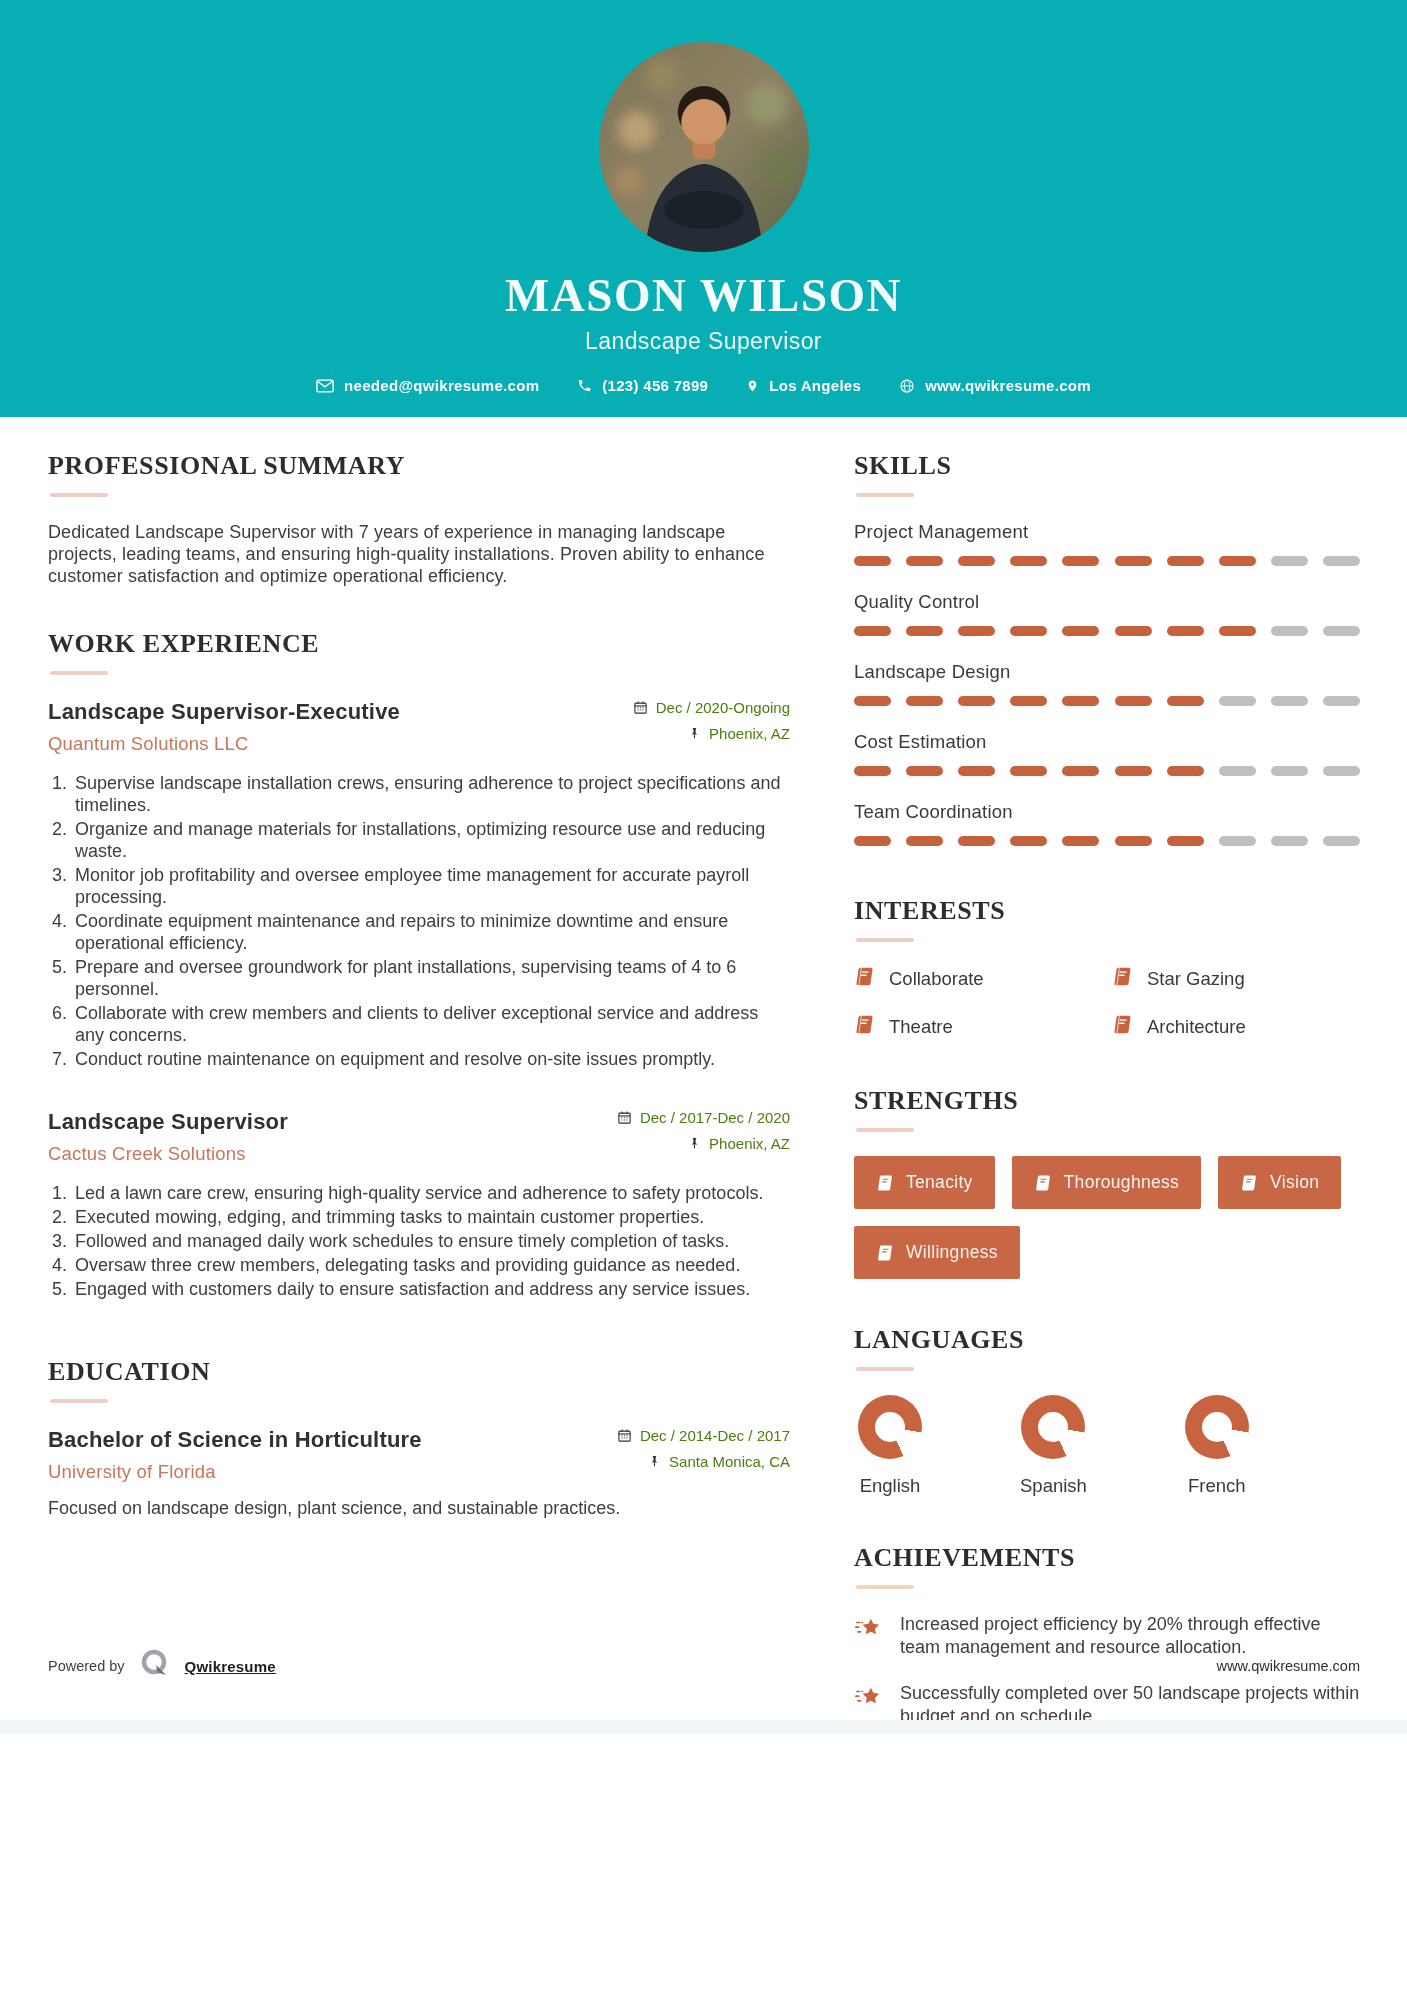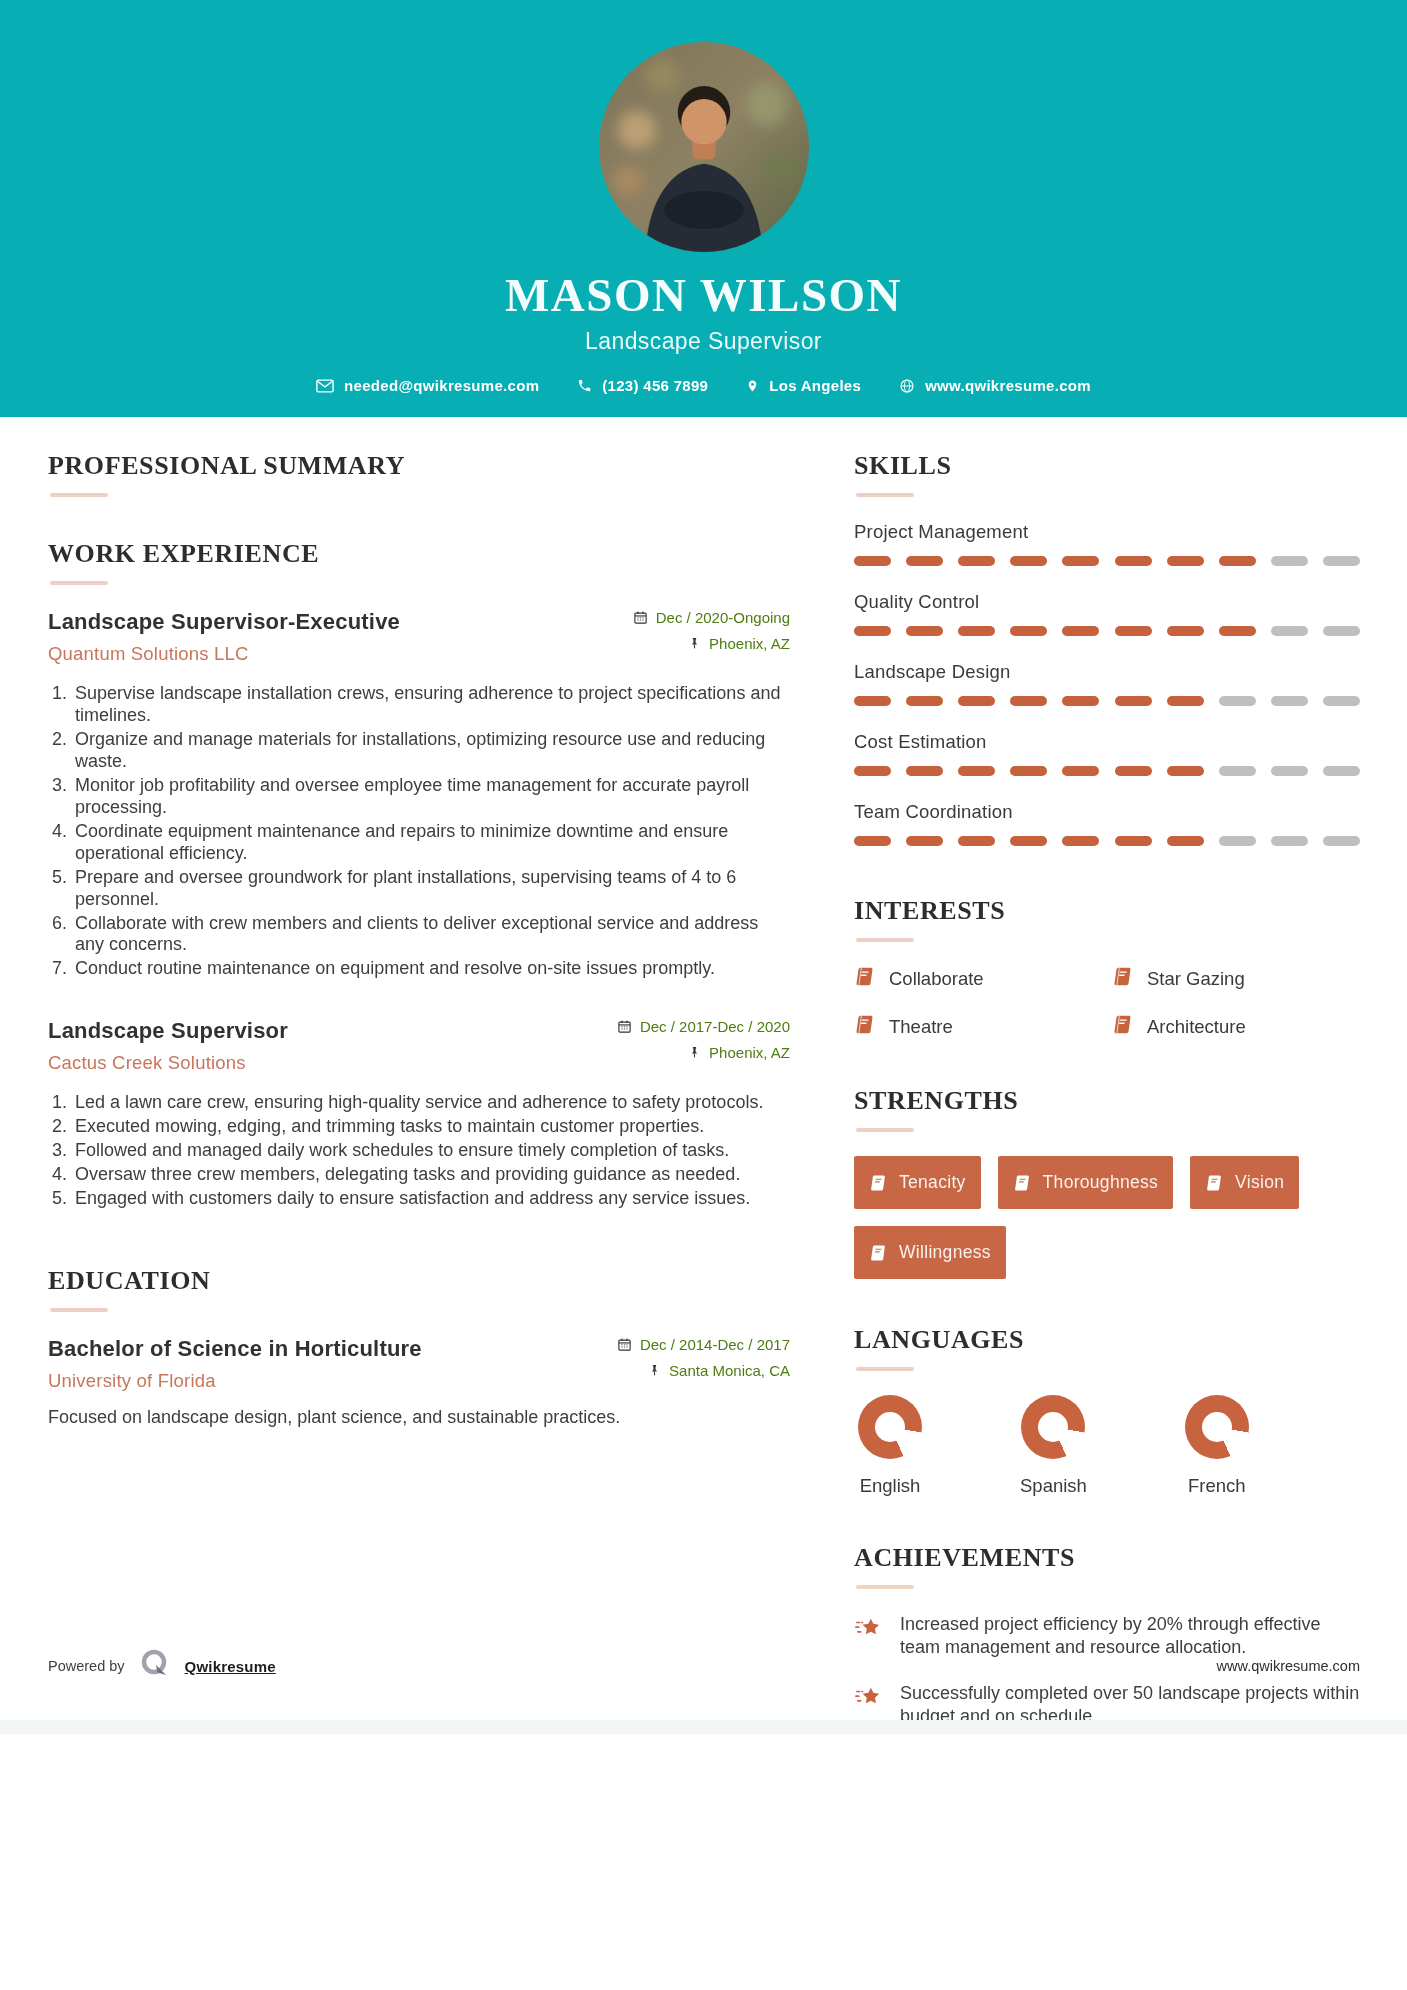--- a/index.html
+++ b/index.html
@@ -48,21 +48,21 @@
   .dash { width:37px; height:10px; border-radius:5px; background:#bfbfbf; }
   .dash.on { background:#c5613c; }
 
   
   .interests-grid { display:grid; grid-template-columns:1fr 1fr; row-gap:22px; column-gap:10px; }
   .interest { display:flex; align-items:center; gap:14px; font-size:18.5px; color:#3a3a3a; }
   .interest svg { flex:0 0 auto; }
 
   
   .strengths-wrap { display:flex; flex-wrap:wrap; gap:17px; }
-  .strength-chip { display:inline-flex; align-items:center; gap:12px; background:#c76746; color:#fbf1ec; font-size:17.5px; letter-spacing:.3px; padding:16px 15px; border-radius:2px; }
+  .strength-chip { display:inline-flex; align-items:center; gap:12px; background:#c76746; color:#fbf1ec; font-size:17.5px; letter-spacing:.3px; padding:16px 22px; border-radius:2px; }
   .strength-chip svg { display:block; }
 
   
   .langs { display:flex; gap:98px; padding-left:4px; }
   .lang { display:flex; flex-direction:column; align-items:center; }
   .donut { width:64px; height:64px; border-radius:50%; position:relative;
            background:conic-gradient(from 155deg, #c7643f 0deg 305deg, transparent 305deg 360deg); }
   .donut::after { content:""; position:absolute; inset:17px; background:#fff; border-radius:50%; }
   .lang-label { margin-top:16px; font-size:18.5px; color:#3a3a3a; }
 
@@ -154,20 +154,21 @@
     </div>
   </div>
 
   <div class="content">
 
     <div class="col-left">
 
       <div class="section">
         <h2 class="section-h">PROFESSIONAL SUMMARY</h2>
         <div class="h-bar"></div>
+        <p class="summary-text">Dedicated Landscape Supervisor with 7 years of experience in managing landscape projects, leading teams, and ensuring high-quality installations. Proven ability to enhance customer satisfaction and optimize operational efficiency.</p>
       </div>
 
       <div class="section">
         <h2 class="section-h">WORK EXPERIENCE</h2>
         <div class="h-bar"></div>
 
         <div class="job">
           <div class="job-head">
             <div>
               <div class="job-title">Landscape Supervisor-Executive</div>

